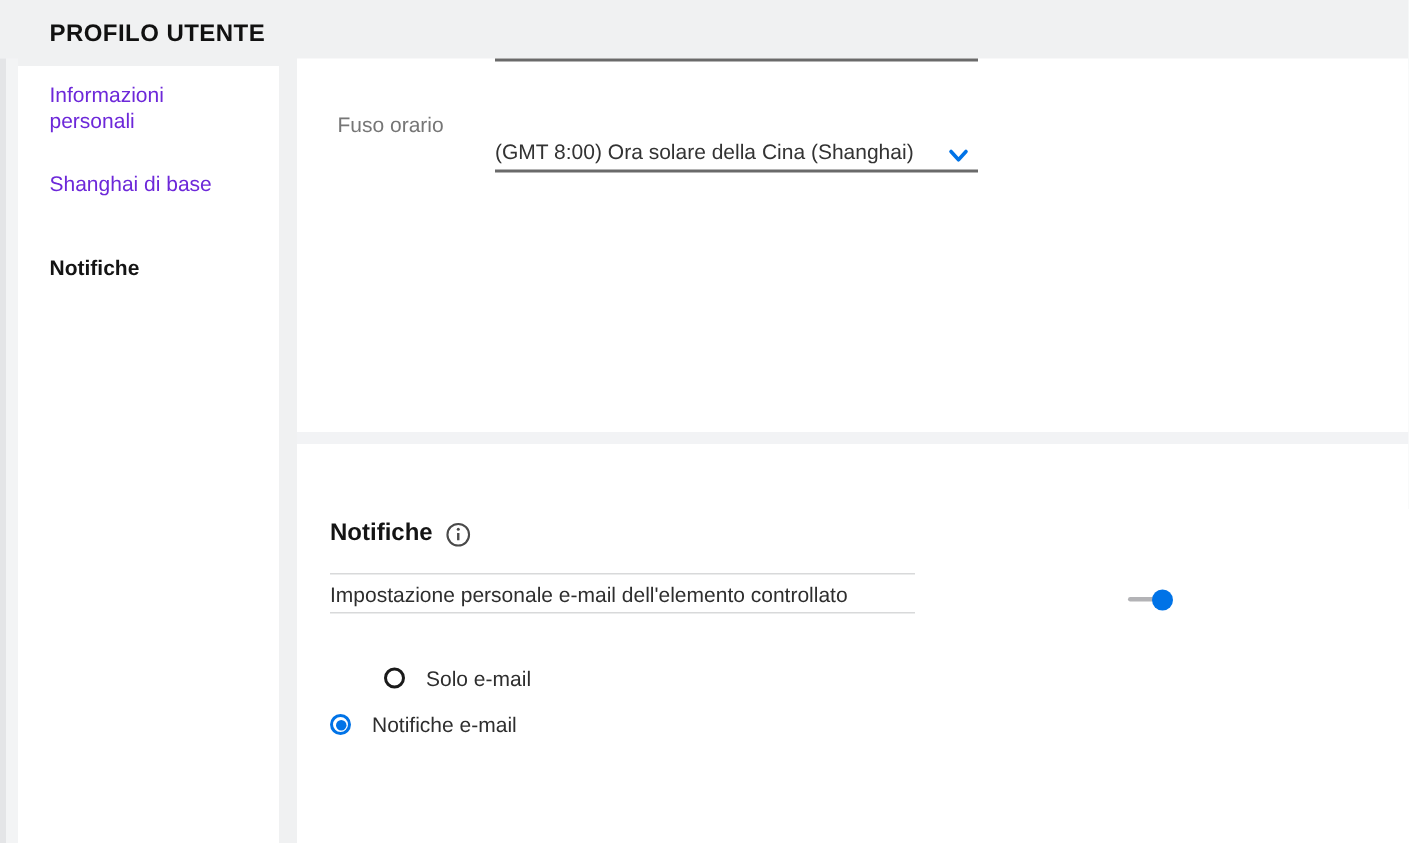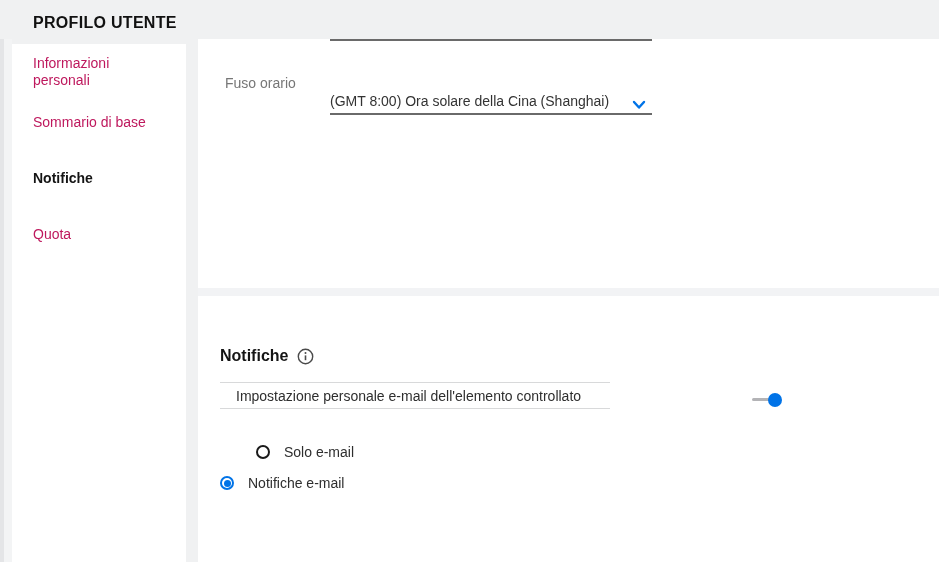--- a/index.html
+++ b/index.html
@@ -34,21 +34,21 @@
     background:#e4e5e7;
   }
 
   
   .sidebar {
     position:absolute; left:12px; top:44px; width:174px; height:518px;
     background:#ffffff;
   }
   .sidebar-nav { list-style:none; padding:11px 18px 0 21px; }
   .sidebar-nav li {
-    font-size:14px; line-height:17px; color:#be185d;
+    font-size:14px; line-height:17px; color:#6d28d9;
     margin-bottom:39px; cursor:pointer; max-width:125px;
   }
   .sidebar-nav li.first { margin-bottom:25px; }
   .sidebar-nav li.active { font-weight:700; color:#141414; }
 
   
   .main {
     position:absolute; left:198px; top:39px; width:741px; height:523px;
     background:#ffffff;
   }
@@ -83,21 +83,21 @@
     display:flex; align-items:center; gap:9px;
   }
   .notif-heading { font-size:16px; font-weight:700; color:#141414; }
   .info-btn { background:none; border:none; padding:0; cursor:pointer; display:flex; }
 
   .setting-row {
     position:absolute; left:22px; top:343px; width:390px; height:27px;
     border-top:1px solid #d8d9da; border-bottom:1px solid #d8d9da;
     display:flex; align-items:center;
   }
-  .setting-label { font-size:14px; color:#2e2e2e; white-space:nowrap;margin-left:16px; }
+  .setting-label { font-size:14px; color:#2e2e2e; white-space:nowrap; }
 
   
   .toggle {
     position:absolute; left:554px; top:354px; width:30px; height:14px;
     cursor:pointer;
   }
   .toggle .track {
     position:absolute; left:0; top:5px; width:26px; height:3px;
     background:#b3b3b6; border-radius:2px;
   }
@@ -132,23 +132,22 @@
   <div class="header-title">PROFILO UTENTE</div>
 </div>
 
 <div class="left-rail">
   <div class="rail-edge"></div>
 </div>
 
 <div class="sidebar">
   <ul class="sidebar-nav">
     <li class="first">Informazioni personali</li>
-    <li>Sommario di base</li>
+    <li>Shanghai di base</li>
     <li class="active">Notifiche</li>
-    <li>Quota</li>
   </ul>
 </div>
 
 <div class="main">
 
   <div class="cropped-underline"></div>
 
   <div class="tz-label">Fuso orario</div>
   <div class="tz-field">
     <span class="tz-value">(GMT 8:00) Ora solare della Cina (Shanghai)</span>

